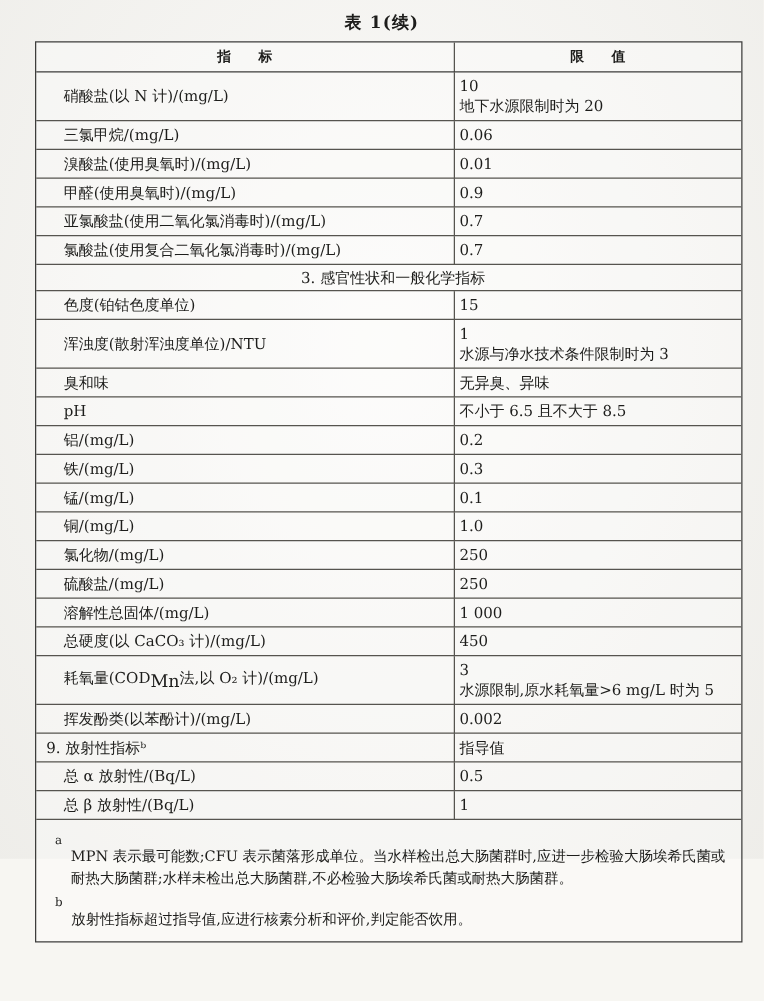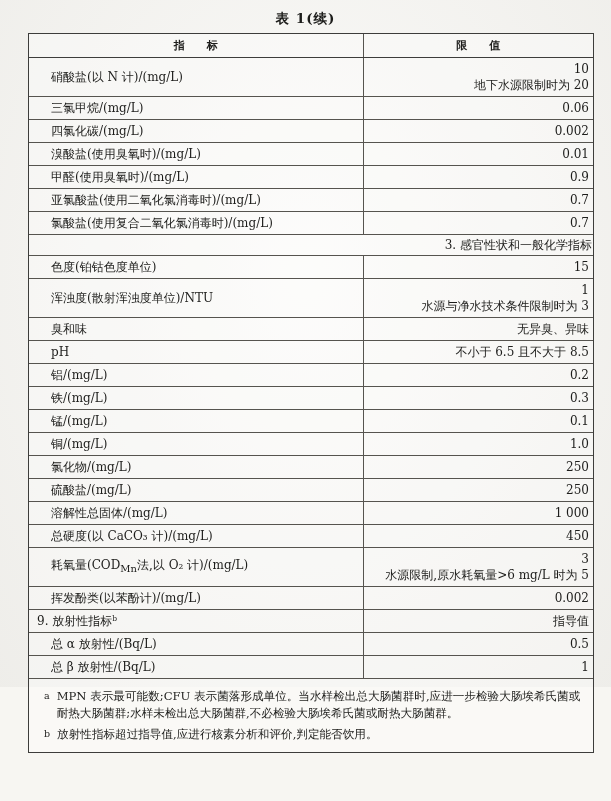--- a/index.html
+++ b/index.html
@@ -69,40 +69,40 @@
   td.lim {
     text-align: center;
     padding: 3px 4px;
   }
   tr.section-row td.ind,
   tr.section-row td.full {
     padding-left: 8px;
     padding-top: 2px;
     padding-bottom: 2px;
   }
-  td.full { text-align: right; margin-top: 19px; }
-  .limit-line { text-align: right; }
-  sub { font-size: 10px; }
+  td.full { text-align: center; margin-top: 19px; }
+  .limit-line { text-align: left; }
+  sub { font-size: 14px; }
   sup { font-size: 9px; }
   .footnotes {
     padding: 5px 12px 9px 12px;
     font-size: 11.6px;
     line-height: 17px;
   }
   .footnote {
     display: flex;
     align-items: flex-start;
     margin-top: 4px;
   }
   .fn-marker {
     flex: none;
     font-size: 9.5px;
     margin: -1px 7px 0 3px;
   }
-  .fn-text { flex: 1; }
+  .fn-text { flex: 1; margin-top: 12px; }
 </style>
 </head>
 <body>
 
 <div class="page">
 
   <div class="doc-title">表 1(续)</div>
 
   <div class="table-wrap">
     <table>
@@ -124,26 +124,20 @@
               <div class="limit-line">地下水源限制时为 20</div>
             </td>
           </tr>
           <tr>
             <td class="ind">三氯甲烷/(mg/L)</td>
             <td class="lim">
               <div class="limit-line">0.06</div>
             </td>
           </tr>
           <tr>
-            <td class="ind">四氯化碳/(mg/L)</td>
-            <td class="lim">
-              <div class="limit-line">0.002</div>
-            </td>
-          </tr>
-          <tr>
             <td class="ind">溴酸盐(使用臭氧时)/(mg/L)</td>
             <td class="lim">
               <div class="limit-line">0.01</div>
             </td>
           </tr>
           <tr>
             <td class="ind">甲醛(使用臭氧时)/(mg/L)</td>
             <td class="lim">
               <div class="limit-line">0.9</div>
             </td>

